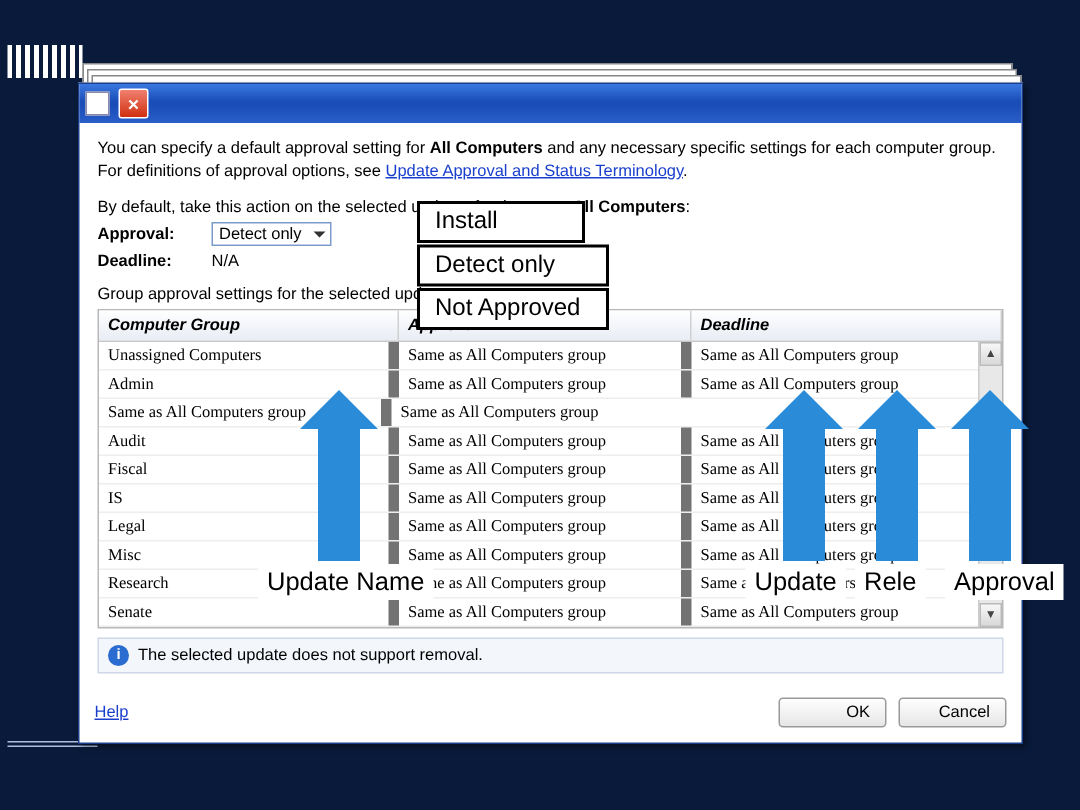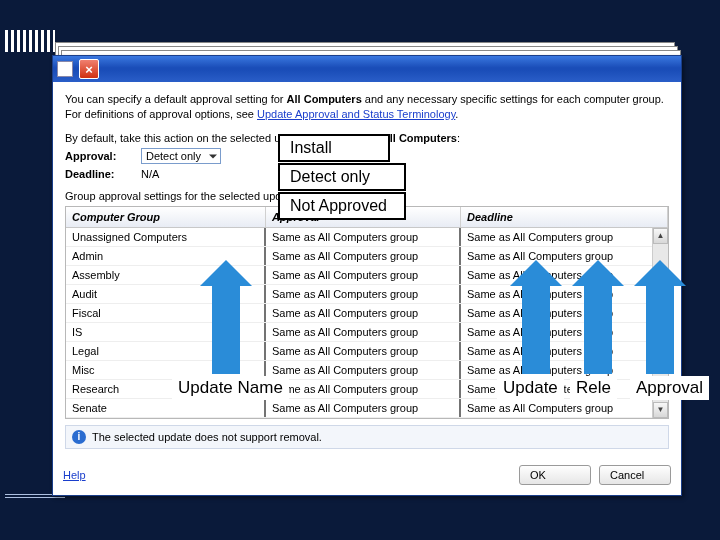--- a/index.html
+++ b/index.html
@@ -66,21 +66,21 @@
     border:4px solid transparent; border-top-color:#333; transform:translateY(-20%);
   }
   .sect { margin-top:10px; }
   .grid {
     margin-top:4px; border:1px solid #b8b8b8; background:#fff;
   }
   .ghead { display:flex; background:linear-gradient(#fff,#e8ecf4); border-bottom:1px solid #c8c8c8;font-style:italic;}
   .ghead div { padding:4px 6px; font-weight:bold; border-right:1px solid #d0d0d0;}
   .gbody { max-height:210px; overflow:hidden; position:relative;}
   .grow { display:flex; border-bottom:1px solid #eee;}
-  .grow div { padding:3px 6px; border-right:2px solid #737373; white-space:nowrap; overflow:hidden;}
+  .grow div { padding:3px 6px; border-right:7px solid #737373; white-space:nowrap; overflow:hidden;font-family:Liberation Serif, serif;}
   .c1 { width:200px;} .c2{ width:195px;} .c3{ flex:1;}
   .vscroll {
     position:absolute; right:0; top:0; bottom:0; width:16px;
     background:#e8e8e8; border-left:1px solid #ccc;
   }
   .vscroll .arrow {
     height:16px; background:linear-gradient(#f8f8f8,#d8d8d8);
     border:1px solid #bbb; display:flex; align-items:center; justify-content:center;
     font-size:8px; color:#444; cursor:pointer;
   }
@@ -90,21 +90,21 @@
     padding:4px 6px; display:flex; align-items:center; gap:6px;
   }
   .infoicon {
     width:14px;height:14px;border-radius:50%;background:#2a6cd0;color:#fff;
     display:flex;align-items:center;justify-content:center;font-weight:bold;font-size:10px;
   }
   .btnbar { display:flex; justify-content:flex-end; align-items:center; gap:8px; padding:8px 10px 10px;}
   .btnbar .help { margin-right:auto; }
   .btn {
     min-width:72px; padding:3px 10px; background:linear-gradient(#fefefe,#e6e6e6);
-    border:1px solid #9a9a9a; border-radius:3px; cursor:pointer; text-align:left;
+    border:1px solid #9a9a9a; border-radius:3px; cursor:pointer; text-align:right;
   }
   
   .box {
     position:absolute; background:#fff; border:2px solid #000; padding:3px 10px;
     font-size:16px; font-family:Arial,sans-serif;
   }
   .bigarr {
     position:absolute; width:52px;
   }
   .bigarr .shaft { width:28px; height:88px; background:#2a8cd8; margin:0 auto;}
@@ -166,21 +166,20 @@
               <div class="c1">Unassigned Computers</div>
               <div class="c2">Same as All Computers group</div>
               <div class="c3">Same as All Computers group</div>
             </div>
             <div class="grow">
               <div class="c1">Admin</div>
               <div class="c2">Same as All Computers group</div>
               <div class="c3">Same as All Computers group</div>
             </div>
             <div class="grow">
-              <div class="c1">Assembly</div>
               <div class="c2">Same as All Computers group</div>
               <div class="c3">Same as All Computers group</div>
             </div>
             <div class="grow">
               <div class="c1">Audit</div>
               <div class="c2">Same as All Computers group</div>
               <div class="c3">Same as All Computers group</div>
             </div>
             <div class="grow">
               <div class="c1">Fiscal</div>

